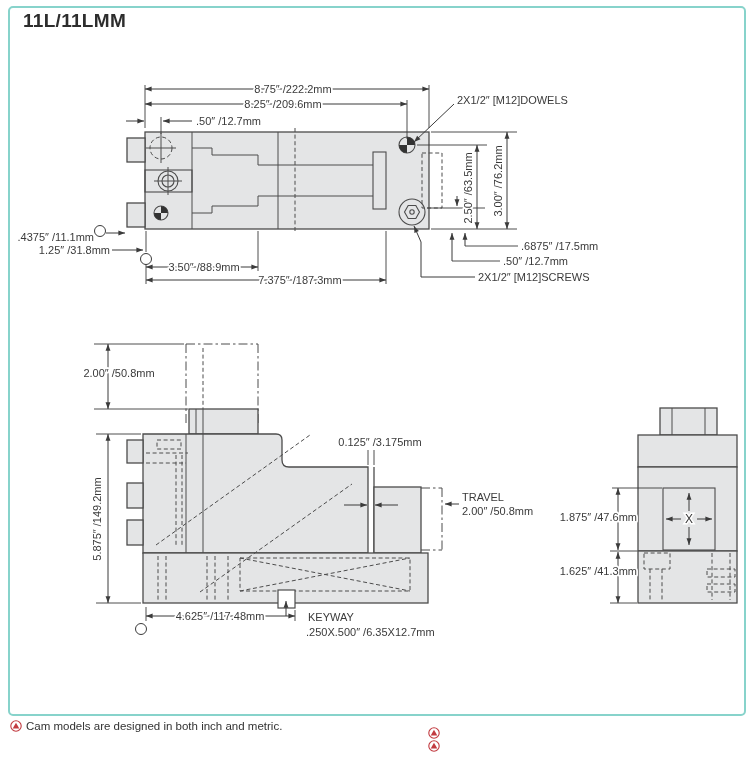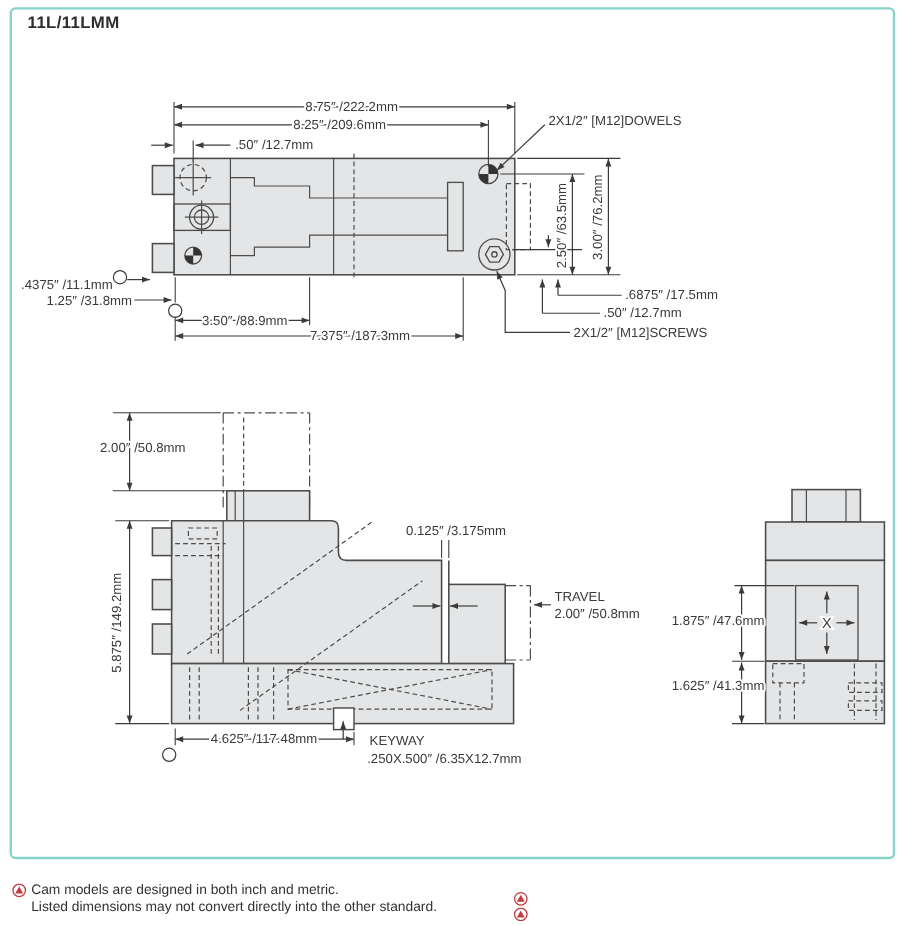--- a/index.html
+++ b/index.html
@@ -1,31 +1,31 @@
 <!DOCTYPE html>
 <html><head>
 <meta charset="utf-8">
 <style>
   html,body{margin:0;padding:0;background:#fff;}
   .page{position:relative;width:755px;height:771px;background:#ffffff;font-family:"Liberation Sans",sans-serif;overflow:hidden;}
   .frame{position:absolute;left:8px;top:6px;width:734px;height:706px;border:2px solid #87d3cb;border-radius:5px;background:#fff;}
-  .title{position:absolute;left:23px;top:10px;margin:0;font-size:14px;font-weight:bold;color:#2d2d2d;letter-spacing:.3px;}
+  .title{position:absolute;left:23px;top:10px;margin:0;font-size:19px;font-weight:bold;color:#2d2d2d;letter-spacing:.3px;}
   svg.drawing{position:absolute;left:0;top:0;}
   svg text{font-family:"Liberation Sans",sans-serif;}
   .dim{font-size:11px;fill:#3a3a3a;paint-order:stroke;stroke:#ffffff;stroke-width:3.5px;stroke-linejoin:round;}
   .xlbl{font-size:12px;fill:#3a3a3a;paint-order:stroke;stroke:#ffffff;stroke-width:3px;}
   .ln{stroke:#4c4c4c;stroke-width:1;fill:none;}
   .body{fill:#e4e5e6;stroke:#4c4c4c;stroke-width:1.3;}
   .nofill{fill:none;stroke:#4c4c4c;stroke-width:1.1;}
   .dash{stroke:#4c4c4c;stroke-width:1;fill:none;stroke-dasharray:4 2.6;}
   .phantom{stroke:#4c4c4c;stroke-width:1;fill:none;stroke-dasharray:9 3 2.5 3;}
   .dimln{stroke:#3b3b3b;stroke-width:1;fill:none;}
   .extln{stroke:#3b3b3b;stroke-width:.9;fill:none;}
   .balloon{fill:#ffffff;stroke:#3b3b3b;stroke-width:1;}
-  .footer{position:absolute;left:10px;top:719px;width:740px;display:flex;color:#333;font-size:11.5px;margin-top:16px;}
+  .footer{position:absolute;left:10px;top:719px;width:740px;display:flex;color:#333;font-size:11.5px;}
   .notes-en{width:418px;}
   .notes-zh{flex:1;padding-top:7px;}
   .note{display:flex;align-items:flex-start;line-height:14.2px;}
   .wicon{width:12px;height:12px;flex:none;margin:1px 4px 0 0;}
   .spacer{width:16px;flex:none;}
 </style>
 </head>
 <body>
 
 <div class="page">
@@ -255,24 +255,20 @@
   </svg>
 
   <div class="footer">
     <div class="notes-en">
       <div class="note">
         <svg class="wicon" viewBox="0 0 12 12">
             <circle cx="6" cy="6" r="5.2" fill="none" stroke="#c23b40" stroke-width="1.1"></circle>
             <path d="M6 2.7 L9.3 8.5 L2.7 8.5 Z" fill="#c23b40"></path>
           </svg>
         <span>Cam models are designed in both inch and metric.</span>
-      </div>
-      <div class="note">
-        <span class="spacer"></span>
-        <span>Listed dimensions may not convert directly into the other standard.</span>
       </div>
     </div>
     <div class="notes-zh">
       <div class="note">
         <svg class="wicon" viewBox="0 0 12 12">
             <circle cx="6" cy="6" r="5.2" fill="none" stroke="#c23b40" stroke-width="1.1"></circle>
             <path d="M6 2.7 L9.3 8.5 L2.7 8.5 Z" fill="#c23b40"></path>
           </svg>
       </div>
       <div class="note">

